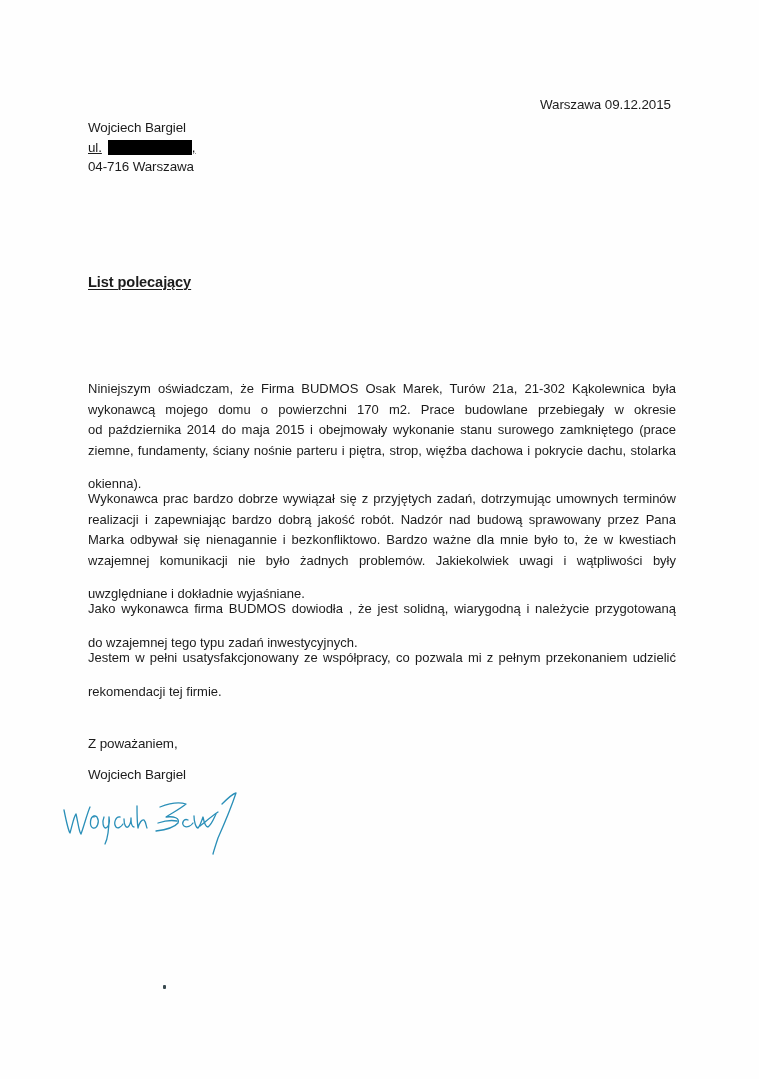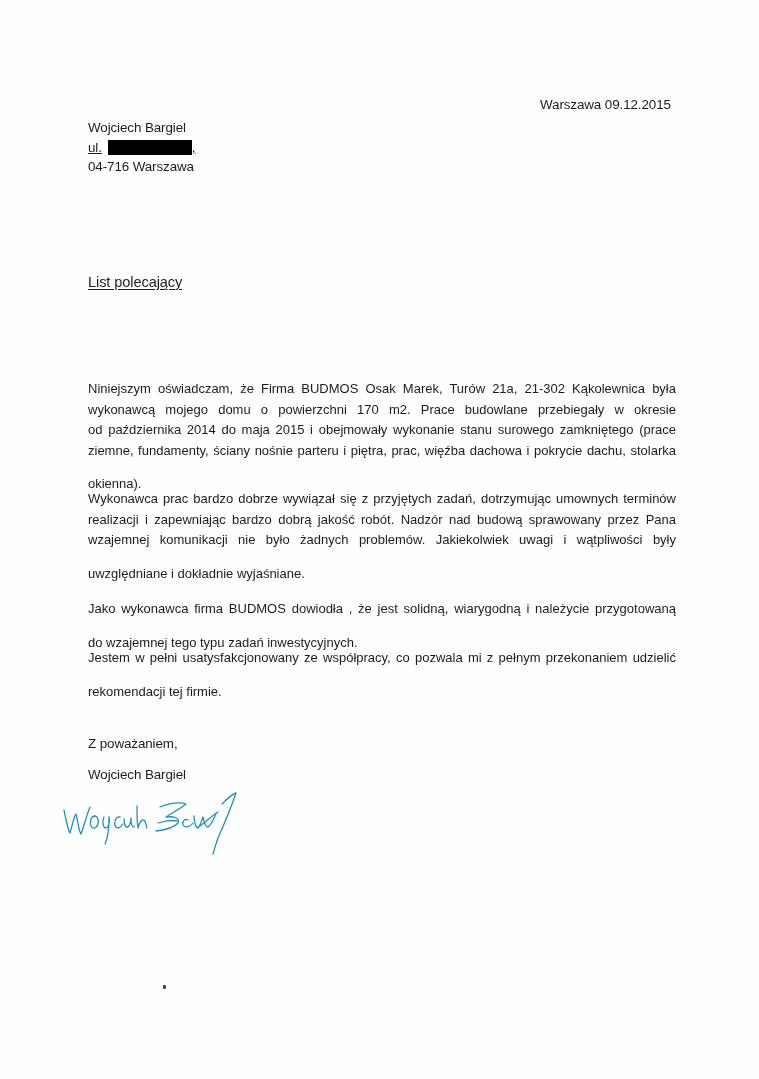--- a/index.html
+++ b/index.html
@@ -8,21 +8,21 @@
     font-family: "Liberation Sans", sans-serif;
     color: #1c1c1c;
   }
   .page { position: absolute; left: 0; top: 0; width: 759px; height: 1079px; background: #fefefe; }
   .t { position: absolute; font-size: 13.4px; letter-spacing: -0.1px; white-space: nowrap; line-height: 18px; }
   .date { left: 540px; top: 96px; }
   .sender-name { left: 88px; top: 119px; }
   .sender-street { left: 88px; top: 139px; text-decoration: underline; }
   .redact { display: inline-block; width: 84px; height: 15px; background: #000; vertical-align: -3px; margin-left: 6px; }
   .sender-city { left: 88px; top: 158px; }
-  .title { left: 88px; top: 273px; font-weight: normal; font-size: 14.6px; text-decoration: underline; text-decoration-thickness: 1.4px; text-underline-offset: 2px; }
+  .title { left: 88px; top: 273px; font-weight: bold; font-size: 14.6px; text-decoration: underline; text-decoration-thickness: 1.4px; text-underline-offset: 2px; }
   .para { position: absolute; left: 88px; width: 588px; font-size: 13px; line-height: 20.5px; text-align: justify; }
   .para .ln { display: block; text-align: justify; text-align-last: justify; white-space: nowrap; height: 20.5px; }
   .para .ln.last { text-align-last: left; margin-top: 13px; }
   .p1 { top: 379px; }
   .p2 { top: 489px; }
   .p3 { top: 599px; }
   .p4 { top: 648px; }
   .closing { left: 88px; top: 735px; }
   .sign-name { left: 88px; top: 766px; }
   .signature { position: absolute; left: 60px; top: 790px; width: 240px; height: 75px; }
@@ -40,27 +40,28 @@
     <span>ul.</span><span class="redact"></span><span>,</span>
   </div>
   <div class="t sender-city">04-716 Warszawa</div>
 
   <div class="t title">List polecający</div>
 
   <div class="para p1">
     <span class="ln">Niniejszym oświadczam, że Firma BUDMOS Osak Marek, Turów 21a, 21-302 Kąkolewnica była</span>
     <span class="ln">wykonawcą mojego domu o powierzchni 170 m2. Prace budowlane przebiegały w okresie</span>
     <span class="ln">od października 2014 do maja 2015 i obejmowały wykonanie stanu surowego zamkniętego (prace</span>
-    <span class="ln">ziemne, fundamenty, ściany nośnie parteru i piętra, prac, więźba dachowa i pokrycie dachu, stolarka</span>
+    <span class="ln">ziemne, fundamenty, ściany nośnie parteru i piętra, strop, więźba dachowa i pokrycie dachu, stolarka</span>
     <span class="ln last">okienna).</span>
   </div>
 
   <div class="para p2">
     <span class="ln">Wykonawca prac bardzo dobrze wywiązał się z przyjętych zadań, dotrzymując umownych terminów</span>
     <span class="ln">realizacji i zapewniając bardzo dobrą jakość robót. Nadzór nad budową sprawowany przez Pana</span>
+    <span class="ln">Marka odbywał się nienagannie i bezkonfliktowo. Bardzo ważne dla mnie było to, że w kwestiach</span>
     <span class="ln">wzajemnej komunikacji nie było żadnych problemów. Jakiekolwiek uwagi i wątpliwości były</span>
     <span class="ln last">uwzględniane i dokładnie wyjaśniane.</span>
   </div>
 
   <div class="para p3">
     <span class="ln">Jako wykonawca firma BUDMOS dowiodła , że jest solidną, wiarygodną i należycie przygotowaną</span>
     <span class="ln last">do wzajemnej tego typu zadań inwestycyjnych.</span>
   </div>
 
   <div class="para p4">

